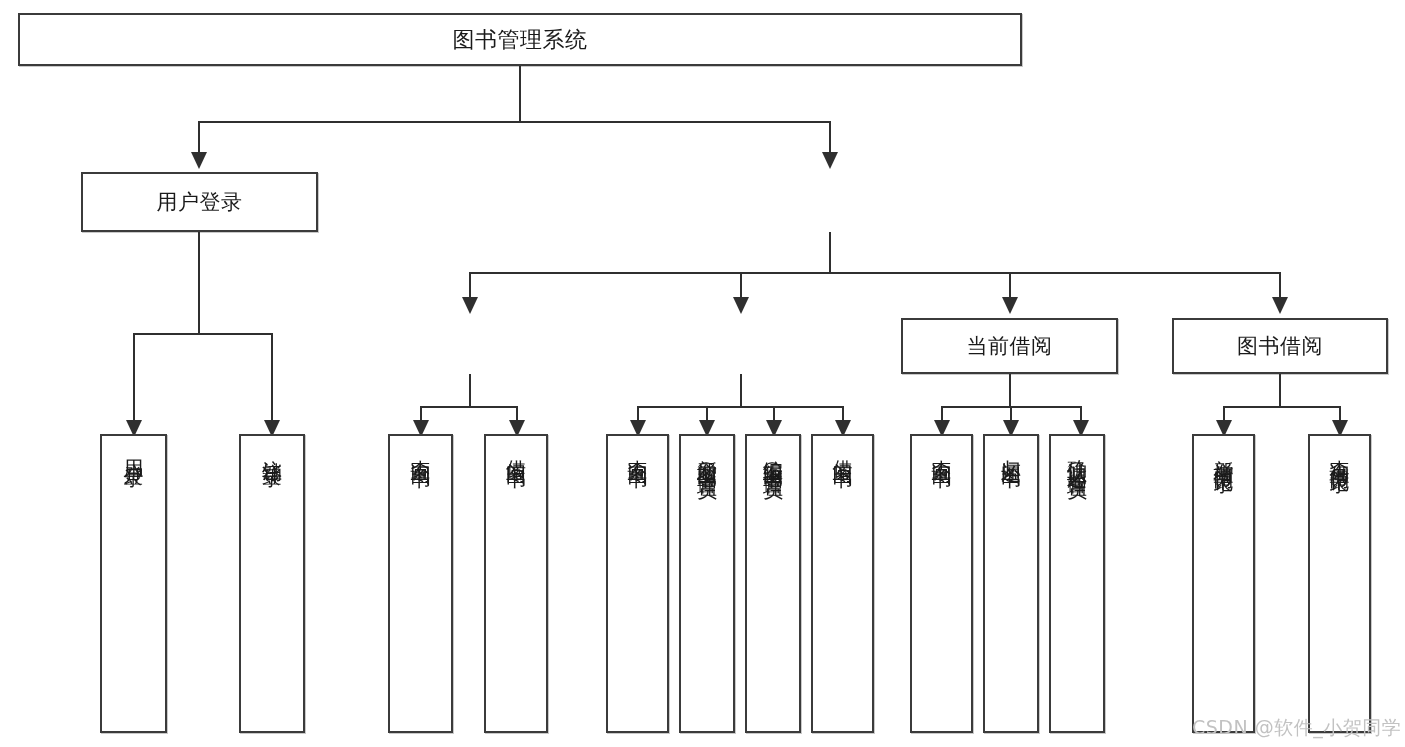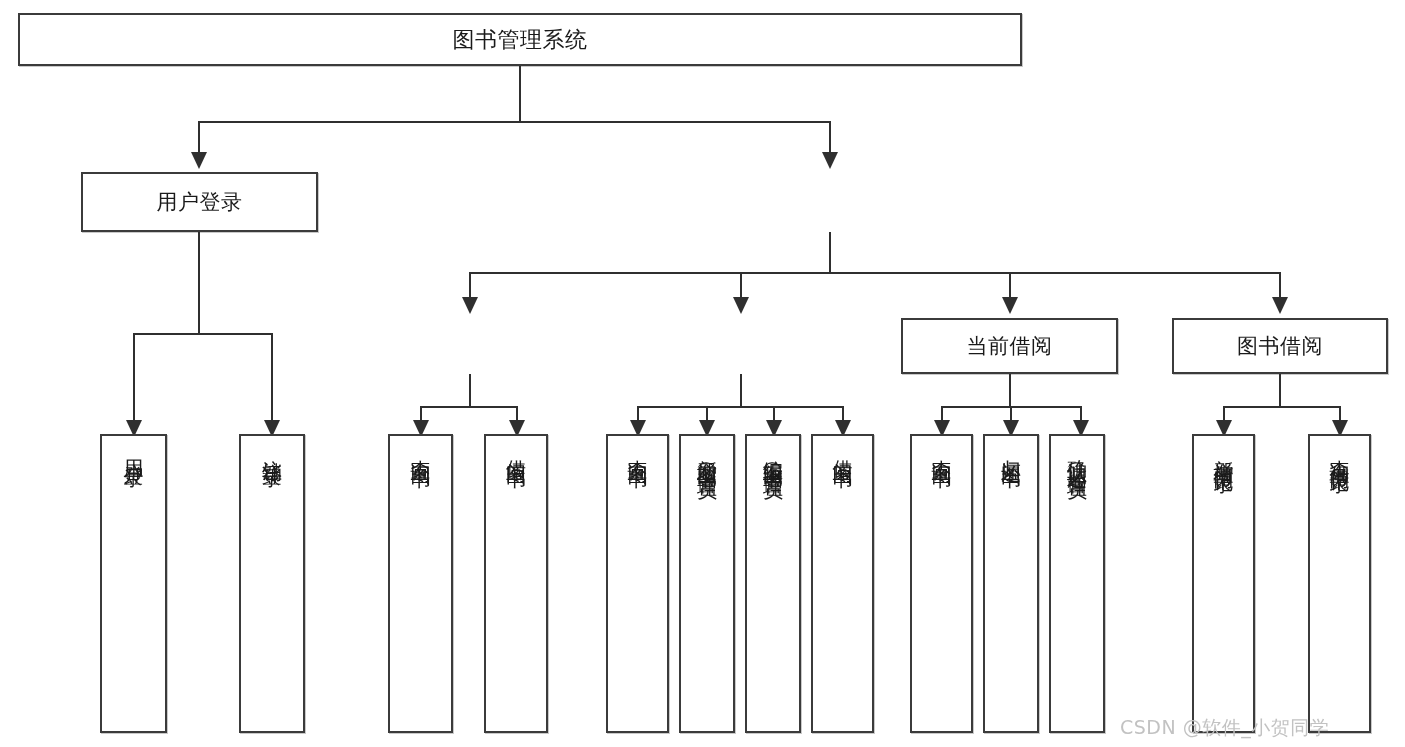--- a/index.html
+++ b/index.html
@@ -190,15 +190,15 @@
     <span class="node-label">确认归还（管理员）</span>
   </div>
 
   <div class="node vert" style="left:1192px; top:434px; width:63px; height:299px;">
     <span class="node-label">新增借阅记录</span>
   </div>
   <div class="node vert" style="left:1308px; top:434px; width:63px; height:299px;">
     <span class="node-label">查询借阅记录</span>
   </div>
 
-  <div class="watermark" style="left:1120px; top:715px;">CSDN @软件_小贺同学</div>
+  <div class="watermark" style="left:1192px; top:715px;">CSDN @软件_小贺同学</div>
 
 </div>
 
 </body></html>

